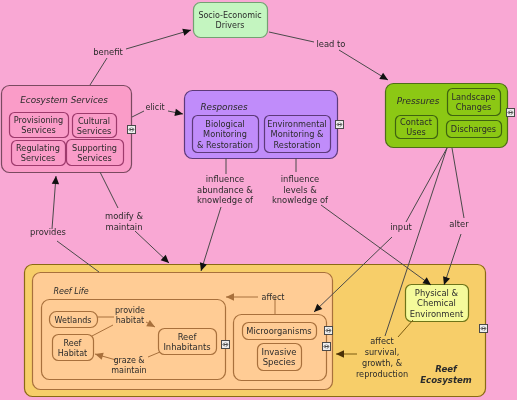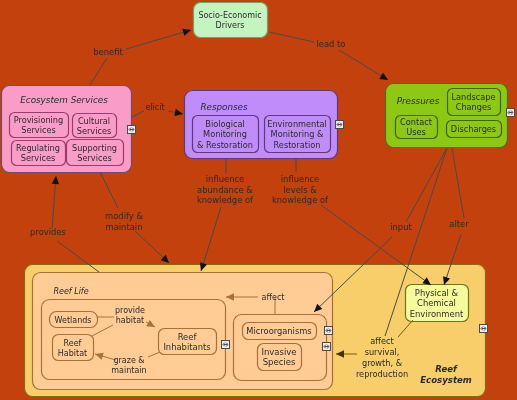--- a/index.html
+++ b/index.html
@@ -1,17 +1,17 @@
 <!DOCTYPE html>
 <html><head>
 <meta charset="utf-8">
 <style>
   html,body{margin:0;padding:0;background:#ffffff;}
   body{width:517px;height:400px;overflow:hidden;font-family:"DejaVu Sans",sans-serif;}
-  #stage{position:relative;width:517px;height:400px;background:#c2410c;}
+  #stage{position:relative;width:517px;height:400px;background:#f9a8d4;}
   #diagram{display:block;position:absolute;left:0;top:0;}
   text{font-family:"DejaVu Sans",sans-serif;fill:#2b2b2b;}
 </style>
 </head>
 <body>
 
 <div id="stage">
   <svg id="diagram" width="517" height="400" viewBox="0 0 517 400" xmlns="http://www.w3.org/2000/svg">
       <g></g>
       <g>

